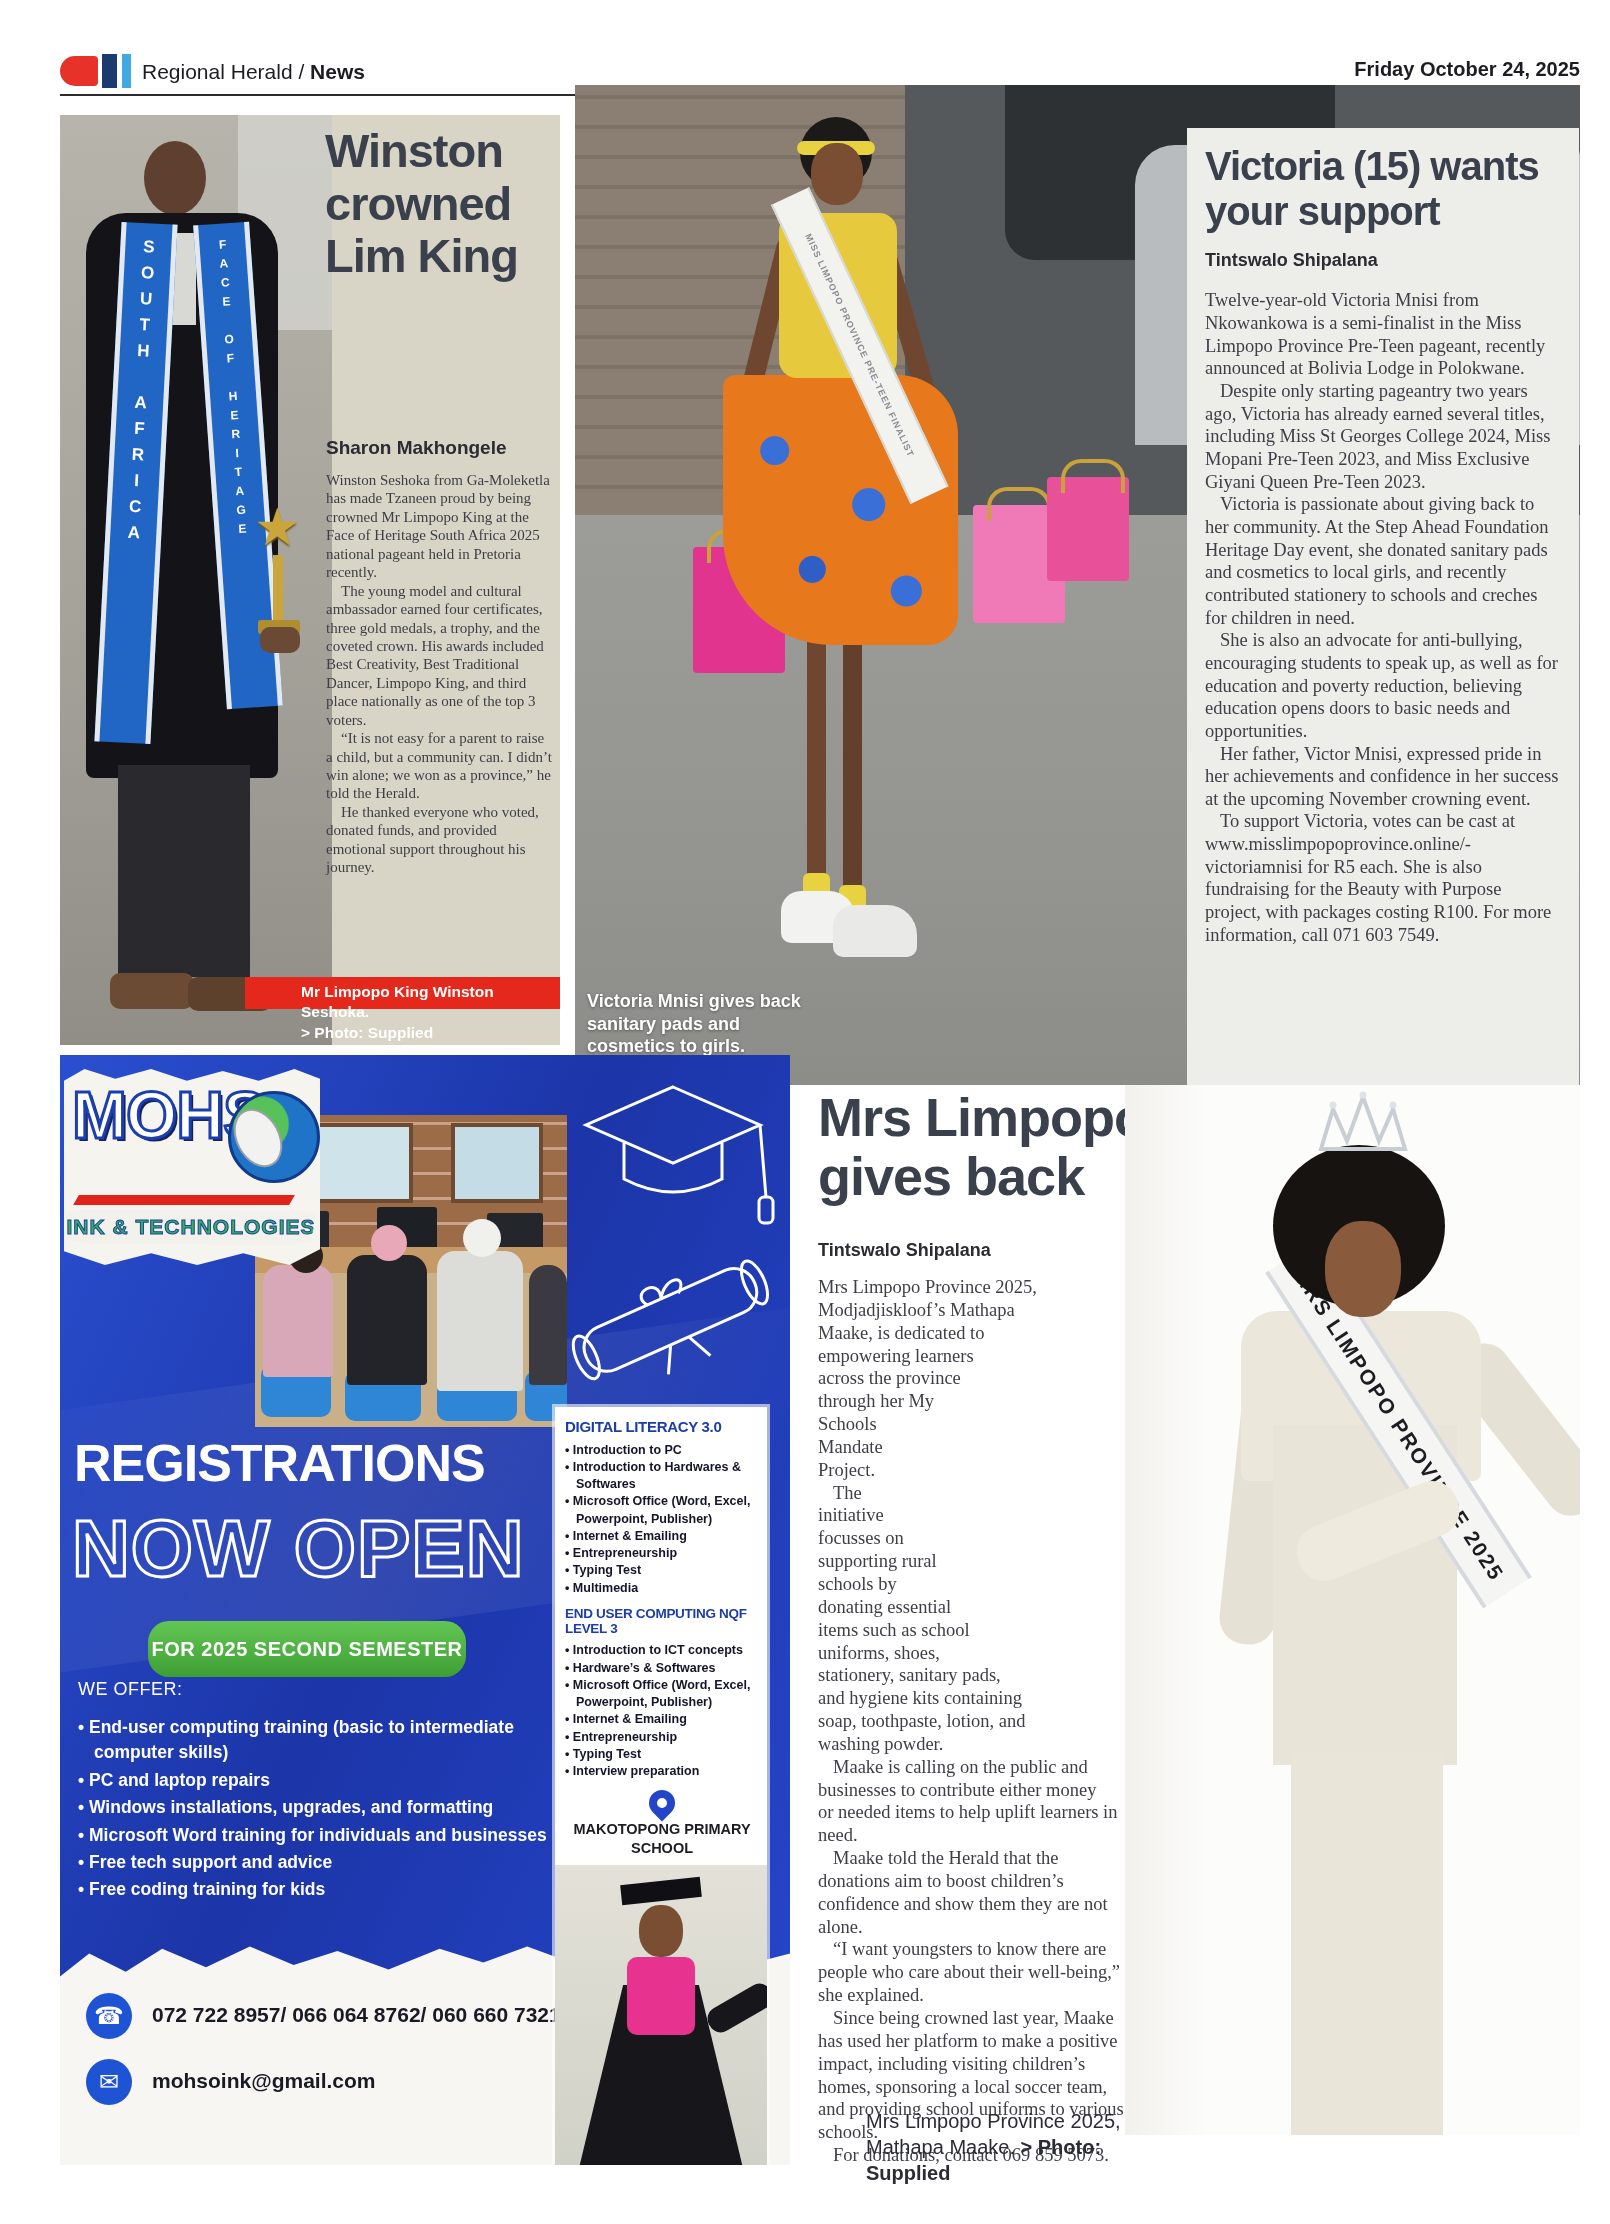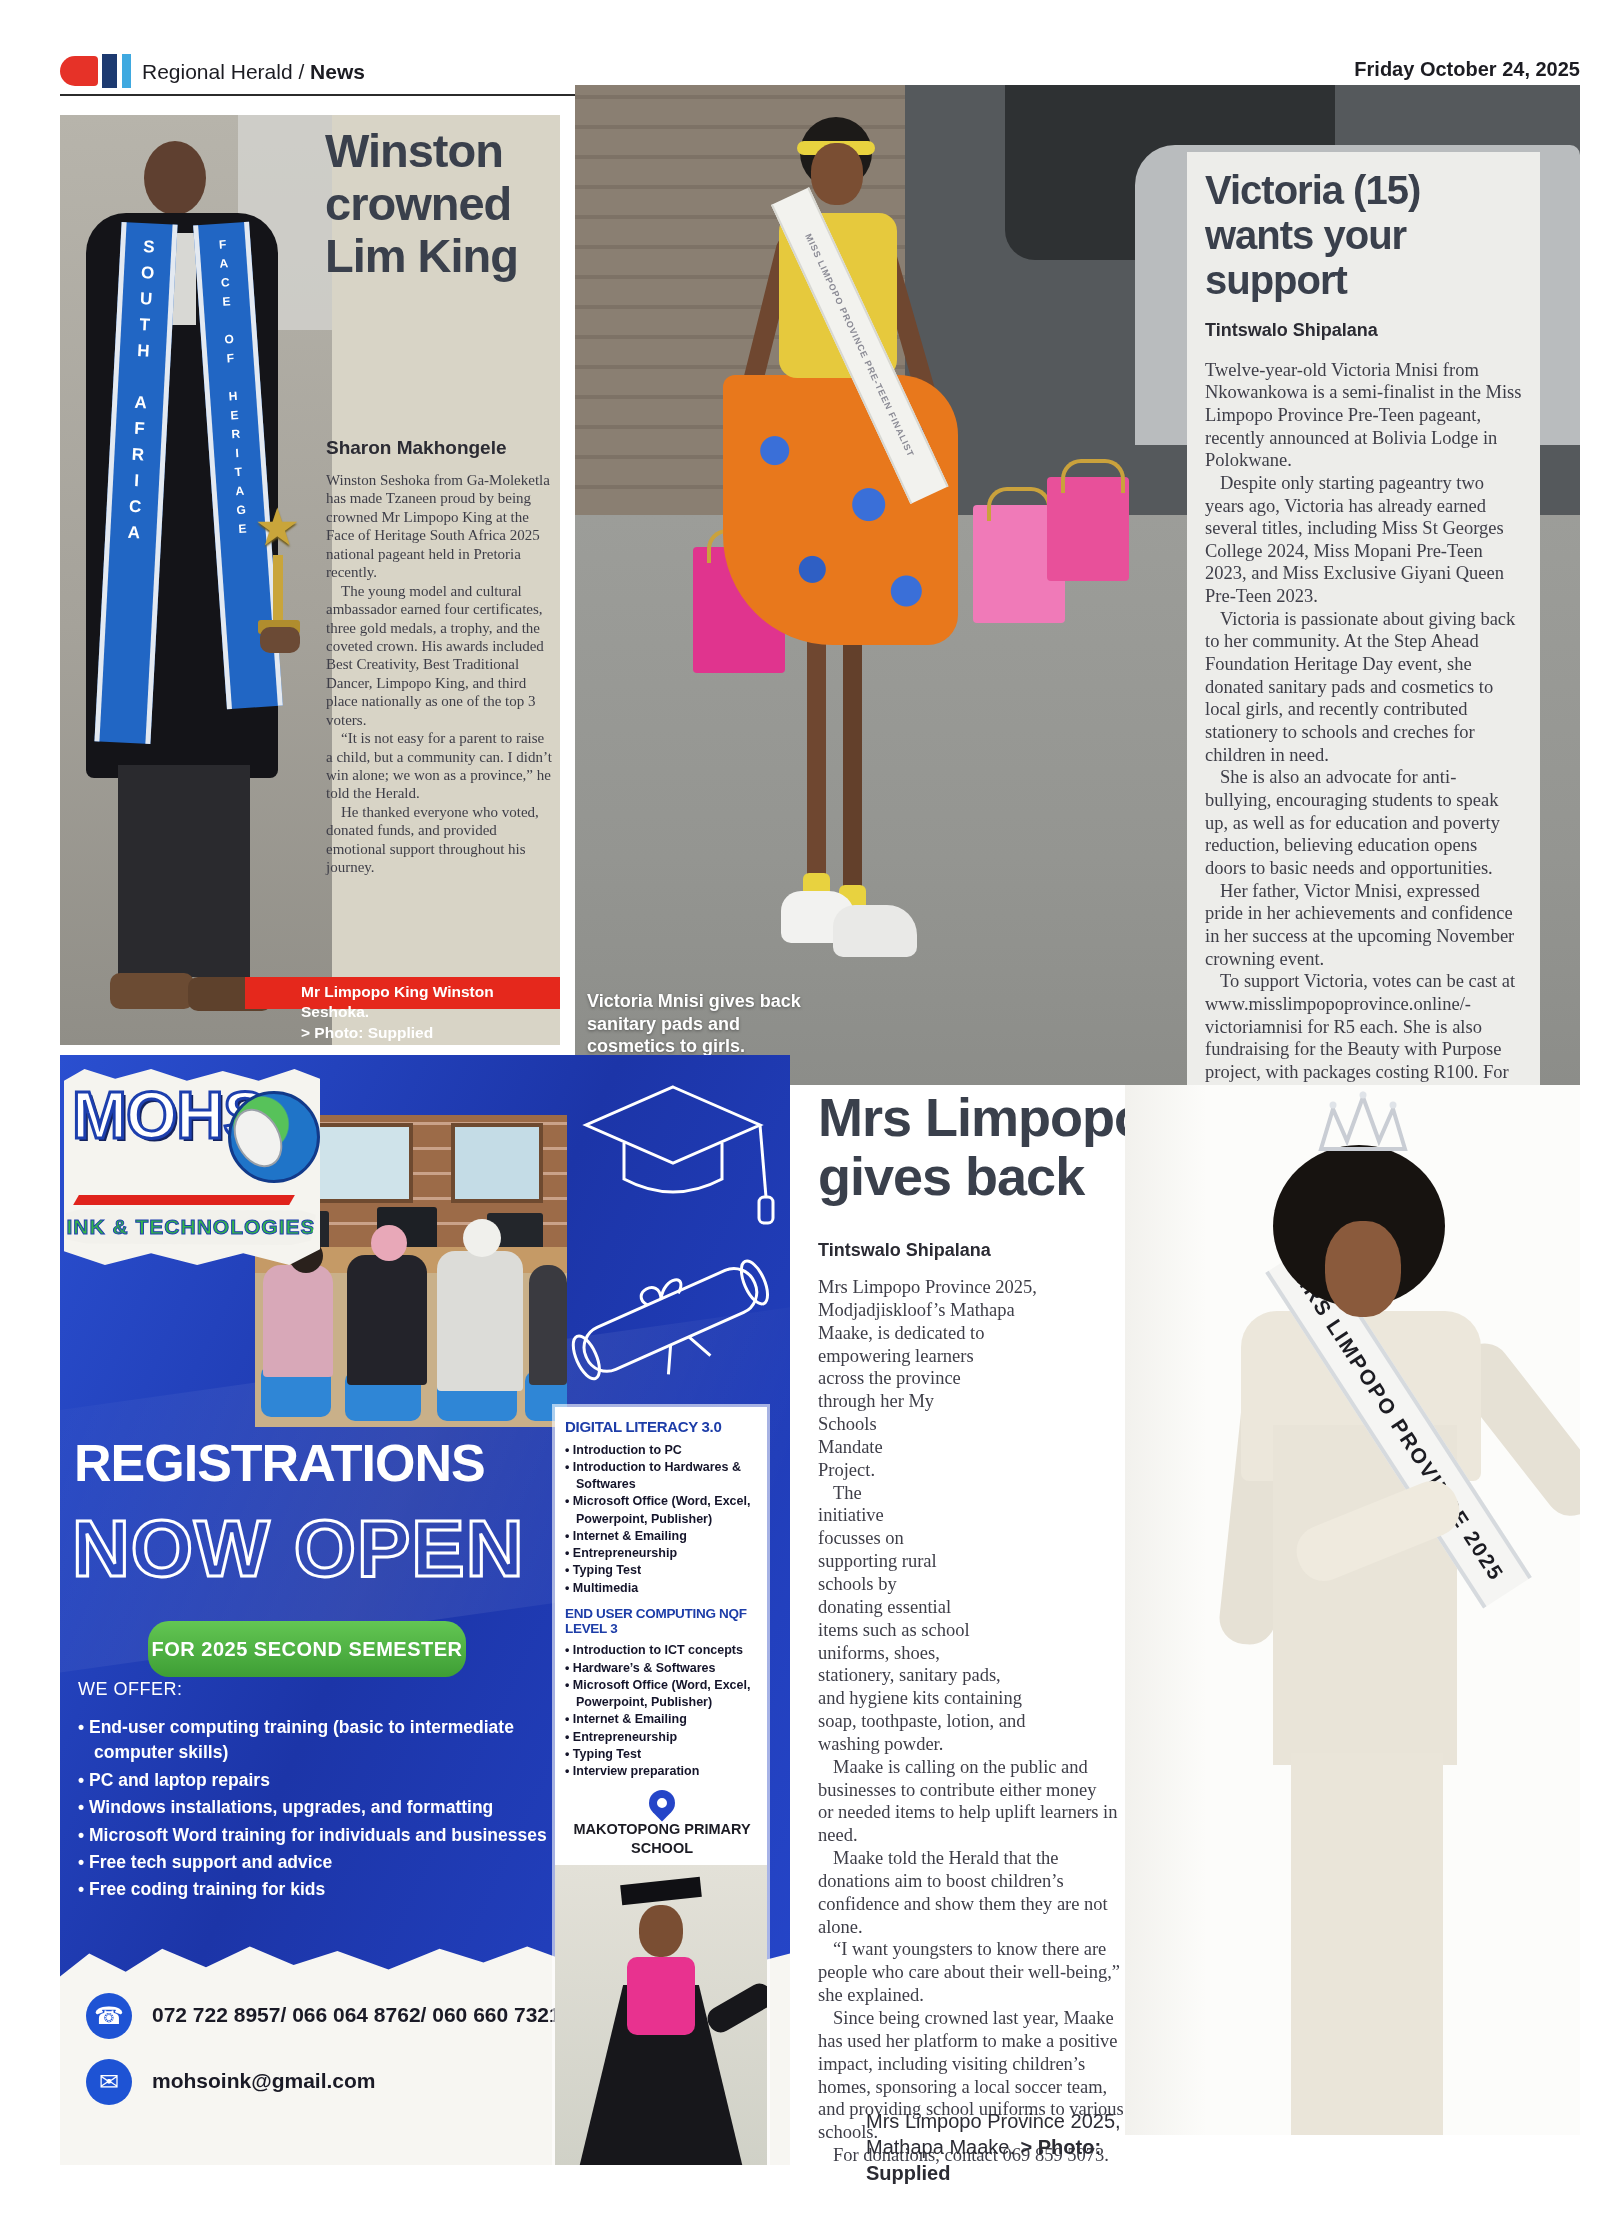--- a/index.html
+++ b/index.html
@@ -78,21 +78,21 @@
   .v-sock1{left:228px;top:788px;width:27px;height:26px;background:#e8d23f;border-radius:6px;}
   .v-sock2{left:264px;top:800px;width:27px;height:26px;background:#e8d23f;border-radius:6px;}
   .v-shoe1{left:206px;top:806px;width:74px;height:52px;border-radius:20px 26px 10px 10px;background:#f2f2f0;}
   .v-shoe2{left:258px;top:820px;width:84px;height:52px;border-radius:22px 30px 10px 10px;background:#e9e9e7;}
   .v-bag1{left:398px;top:420px;width:92px;height:118px;background:#f07ab8;border-radius:4px;}
   .v-bag2{left:472px;top:392px;width:82px;height:104px;background:#e8509a;border-radius:4px;}
   .v-bag3{left:118px;top:462px;width:92px;height:126px;background:#e0348e;border-radius:4px;}
   .v-bag-h{position:absolute;left:14px;top:-18px;width:56px;height:30px;border:4px solid #caa23c;border-bottom:none;border-radius:20px 20px 0 0;}
   .v-caption{left:12px;top:905px;width:218px;color:#ffffff;font-weight:700;font-size:18px;line-height:1.26;
              text-shadow:0 1px 3px rgba(40,40,40,.55);}
-  .v-panel{left:612px;top:43px;width:353px;height:957px;background:#ededea;box-sizing:border-box;padding:16px 18px 8px 18px;margin-top:24px;}
+  .v-panel{left:612px;top:43px;width:392px;height:957px;background:#ededea;box-sizing:border-box;padding:16px 18px 8px 18px;}
   .v-headline{font-size:40px;line-height:1.13;}
   .v-byline{margin-top:16px;font-size:18px;}
   .v-body{margin-top:18px;font-size:18.5px;line-height:1.225;}
 
   
   .ml-headline{left:818px;top:1088px;width:330px;font-size:54px;line-height:1.1;}
   .ml-byline{left:818px;top:1240px;width:300px;font-size:18px;}
   .ml-body{left:818px;top:1276px;width:308px;font-size:18.5px;line-height:1.235;}
   .ml-intrude{float:right;clear:right;width:215px;height:560px;margin-top:192px;
       shape-outside:polygon(215px 0,90px 70px,10px 170px,0 210px,40px 280px,90px 340px,140px 420px,190px 480px,215px 520px,215px 560px);}

